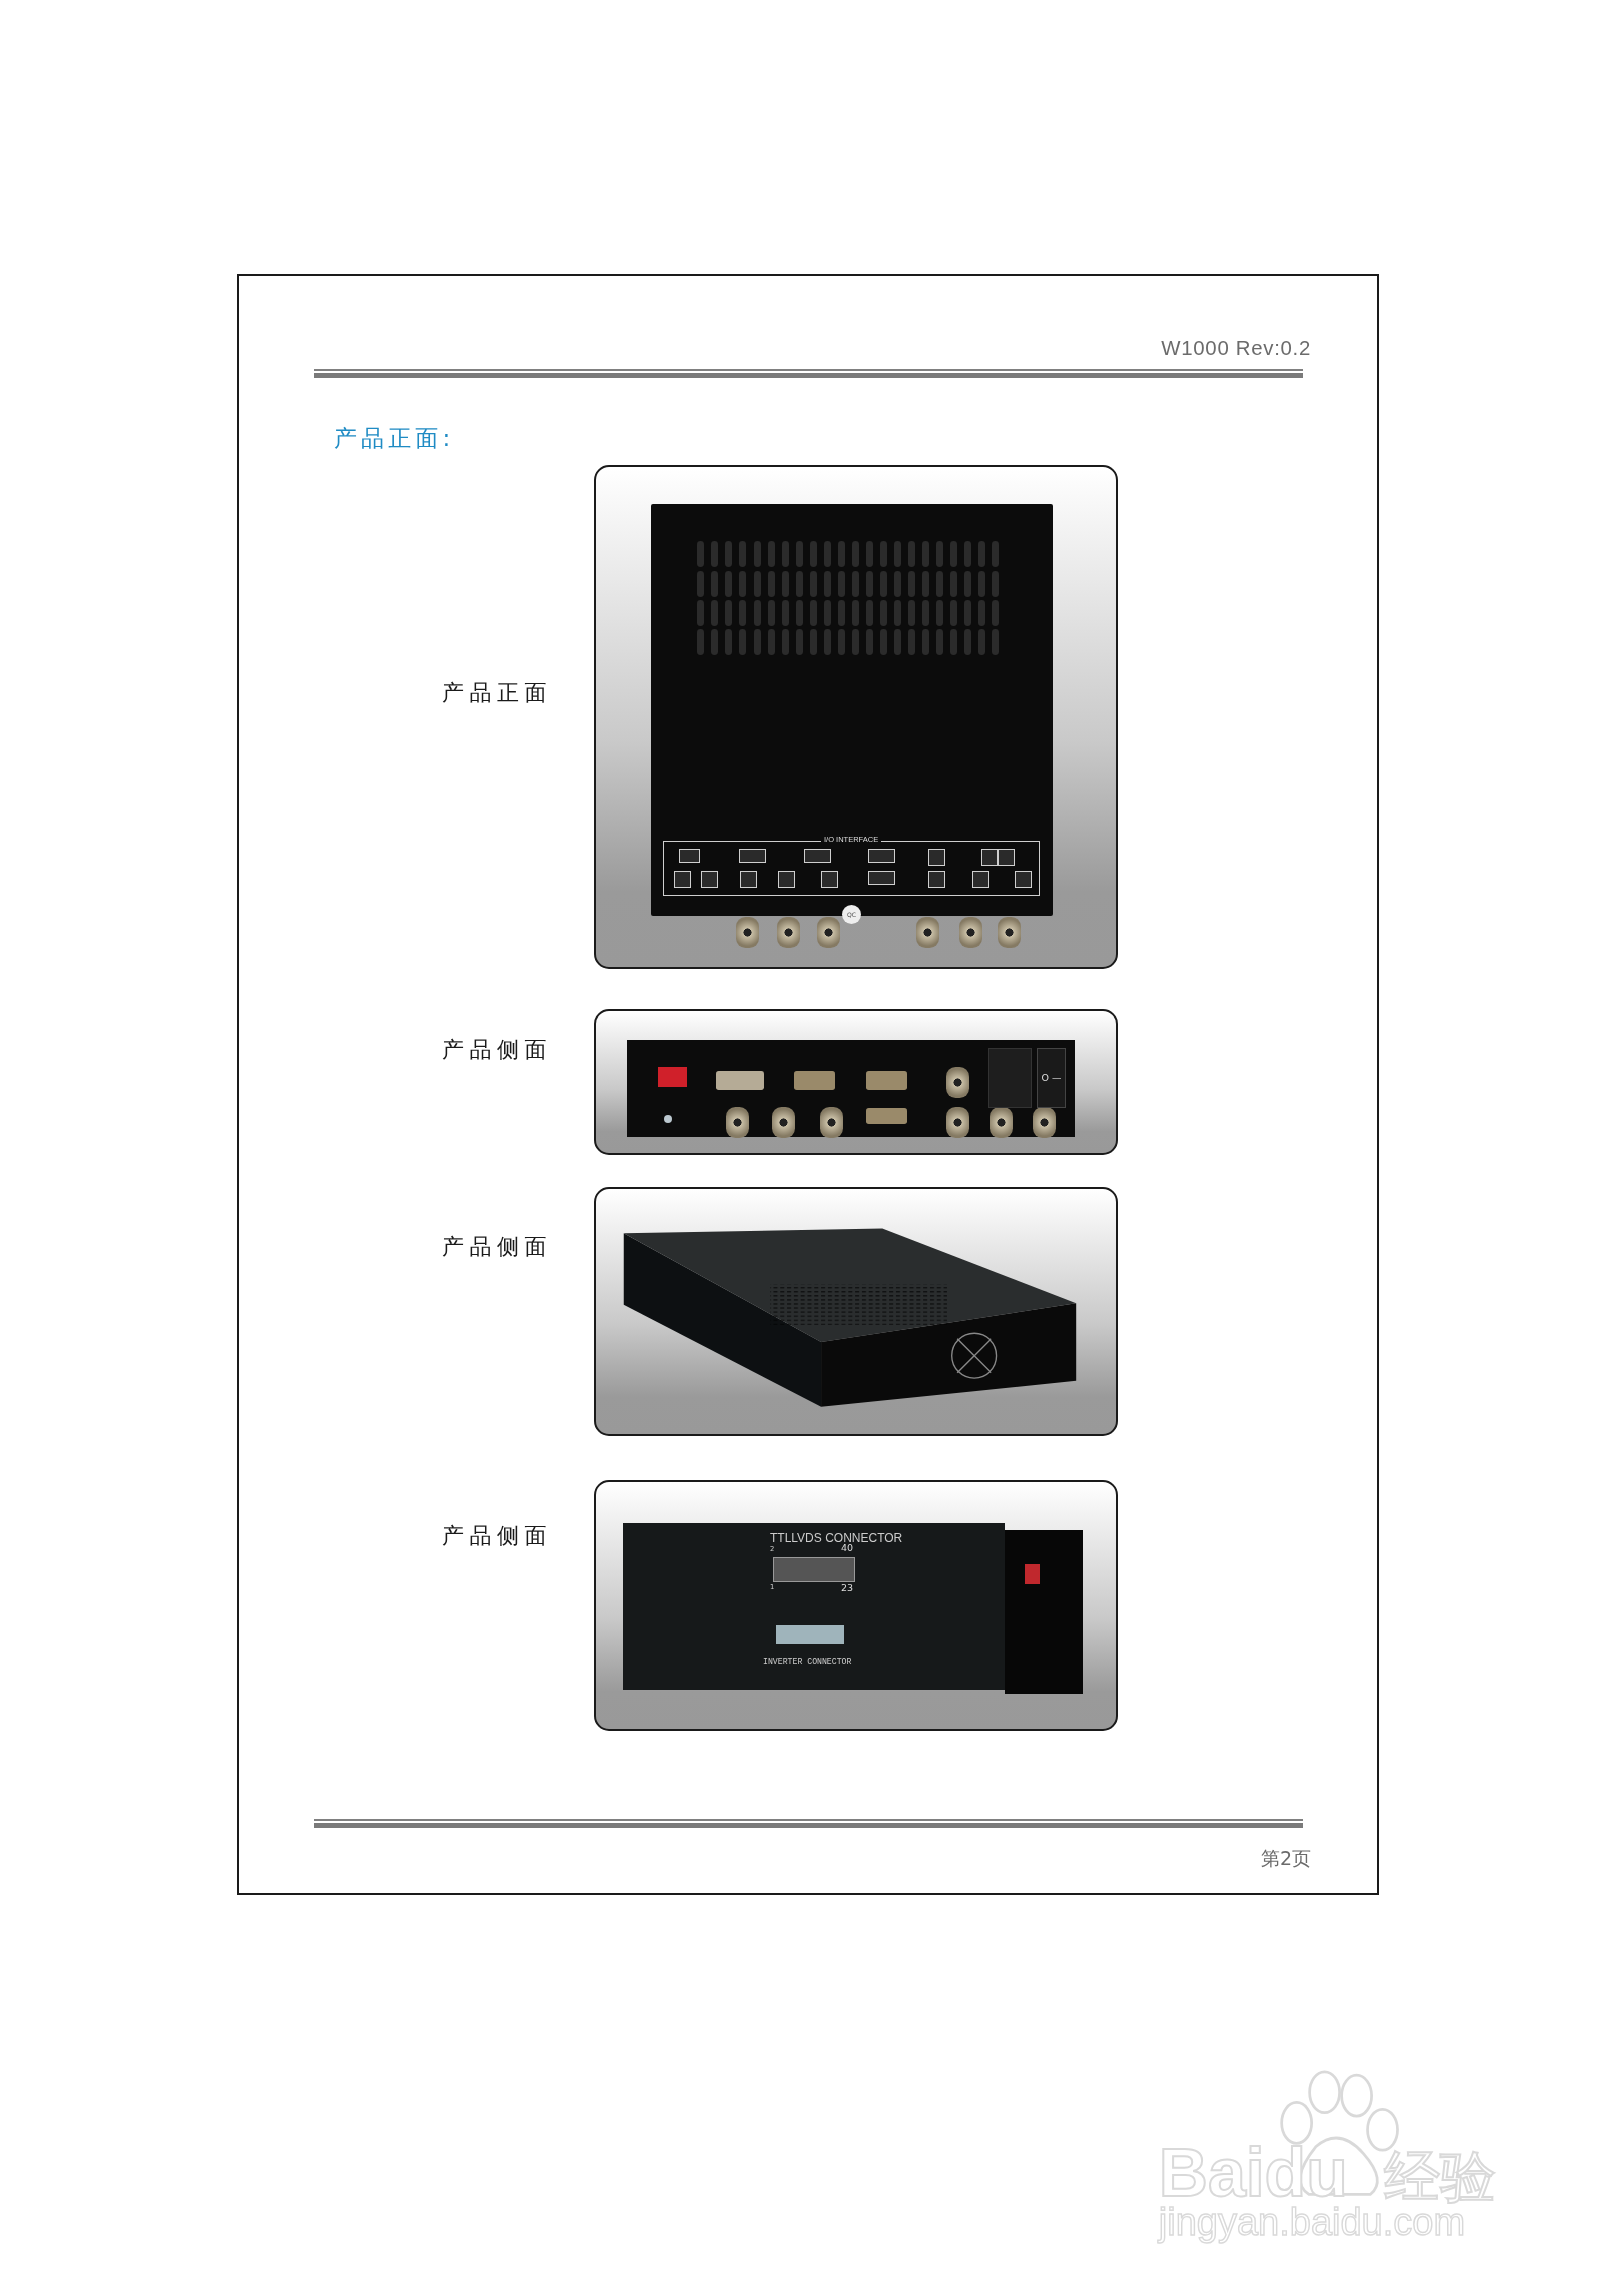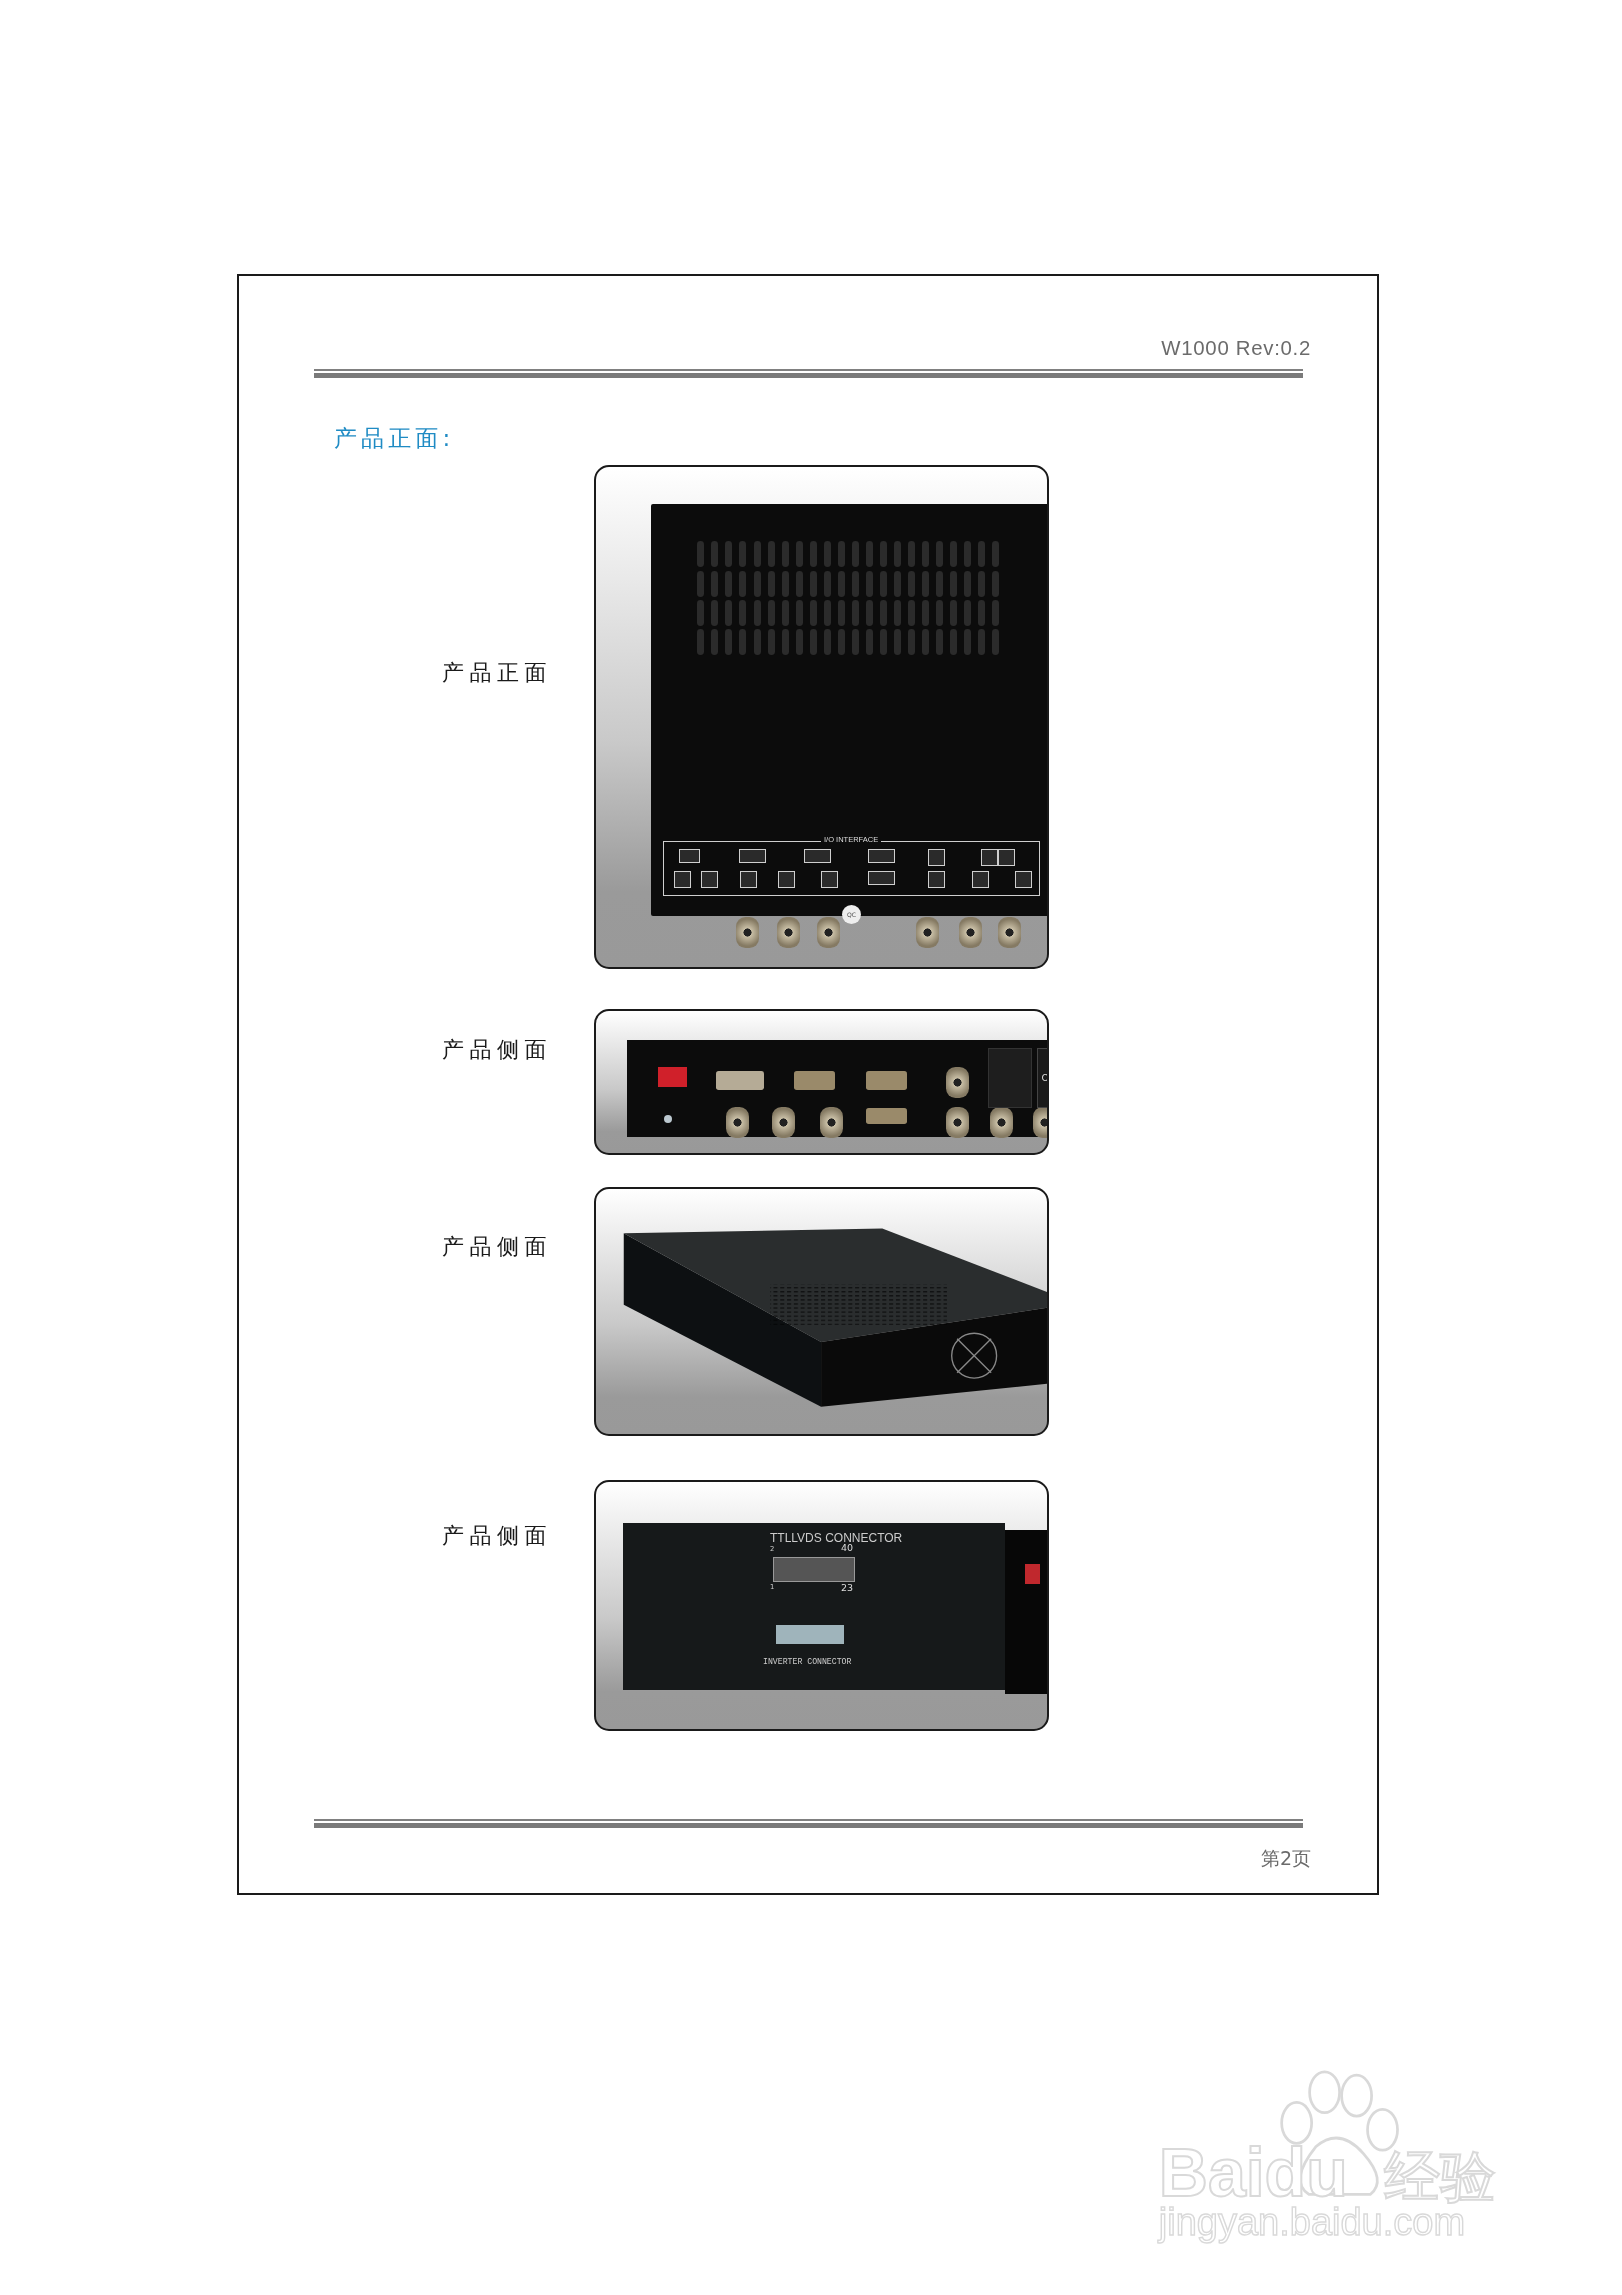--- a/index.html
+++ b/index.html
@@ -8,21 +8,21 @@
   .page-border { position:absolute; left:237px; top:274px; width:1142px; height:1621px;
                  border:2px solid #1a1a1a; box-sizing:border-box; }
   .doc-id { position:absolute; right:312px; top:337px; font-family:"Liberation Sans", sans-serif;
             font-size:20.4px; color:#6b6b6b; letter-spacing:0.7px;margin-left:8px; }
   .rule-thin { position:absolute; left:314px; width:989px; height:2px; background:#808080; }
   .rule-thick { position:absolute; left:314px; width:989px; height:4.8px; background:#7a7a7a; }
   .section-title { position:absolute; left:334px; top:423px; font-size:23px; color:#1f8bc4;
                    letter-spacing:4.1px; font-family:"DejaVu Sans", sans-serif; }
   .photo-label { position:absolute; left:442px; font-size:22px; color:#1a1a1a; letter-spacing:5.5px;
                  font-family:"DejaVu Sans", sans-serif; }
-  .photo-frame { position:absolute; left:594px; width:455px; border:2px solid #1a1a1a;
+  .photo-frame { position:absolute; left:594px; width:524px; border:2px solid #1a1a1a;
                  border-radius:15px; box-sizing:border-box; overflow:hidden;
                  background:linear-gradient(to bottom, #ffffff 0%, #f3f3f3 12%, #c9c9c9 55%, #9a9a9a 85%, #999 100%); }
   .page-num { position:absolute; right:312px; top:1846px; font-size:19px; color:#6b6b6b; }
   .watermark { position:absolute; left:1152px; top:2065px; width:382px; height:184px; }
   
   .dev { position:absolute; background:#0c0c0c; }
   .slot { position:absolute; width:6.8px; height:26px; border-radius:3.4px; background:#2b2b2b; }
   .port { position:absolute; background:#9a8a6a; border-radius:2.7px; }
   .bnc { position:absolute; width:23px; height:31px; border-radius:9.5px;
          background:radial-gradient(circle, #222 20%, #c9bfa6 22%, #857a63 70%); }
@@ -33,21 +33,21 @@
 <body>
 
 <div class="page-border"></div>
 
 <div class="doc-id">W1000 Rev:0.2</div>
 <div class="rule-thin" style="top:369px"></div>
 <div class="rule-thick" style="top:373px"></div>
 
 <div class="section-title">产品正面:</div>
 
-<div class="photo-label" style="top:658px">产品正面</div>
+<div class="photo-label" style="top:678px">产品正面</div>
 <div class="photo-frame" style="top:465px;height:504px">
   <div class="dev" style="left:55px;top:37px;width:402px;height:412px;border-radius:2px">
     <div id="slots">
         <div class="slot" style="left: 46px; top: 37px;"></div>
         <div class="slot" style="left: 60px; top: 37px;"></div>
         <div class="slot" style="left: 74px; top: 37px;"></div>
         <div class="slot" style="left: 88px; top: 37px;"></div>
         <div class="slot" style="left: 103px; top: 37px;"></div>
         <div class="slot" style="left: 117px; top: 37px;"></div>
         <div class="slot" style="left: 131px; top: 37px;"></div>

